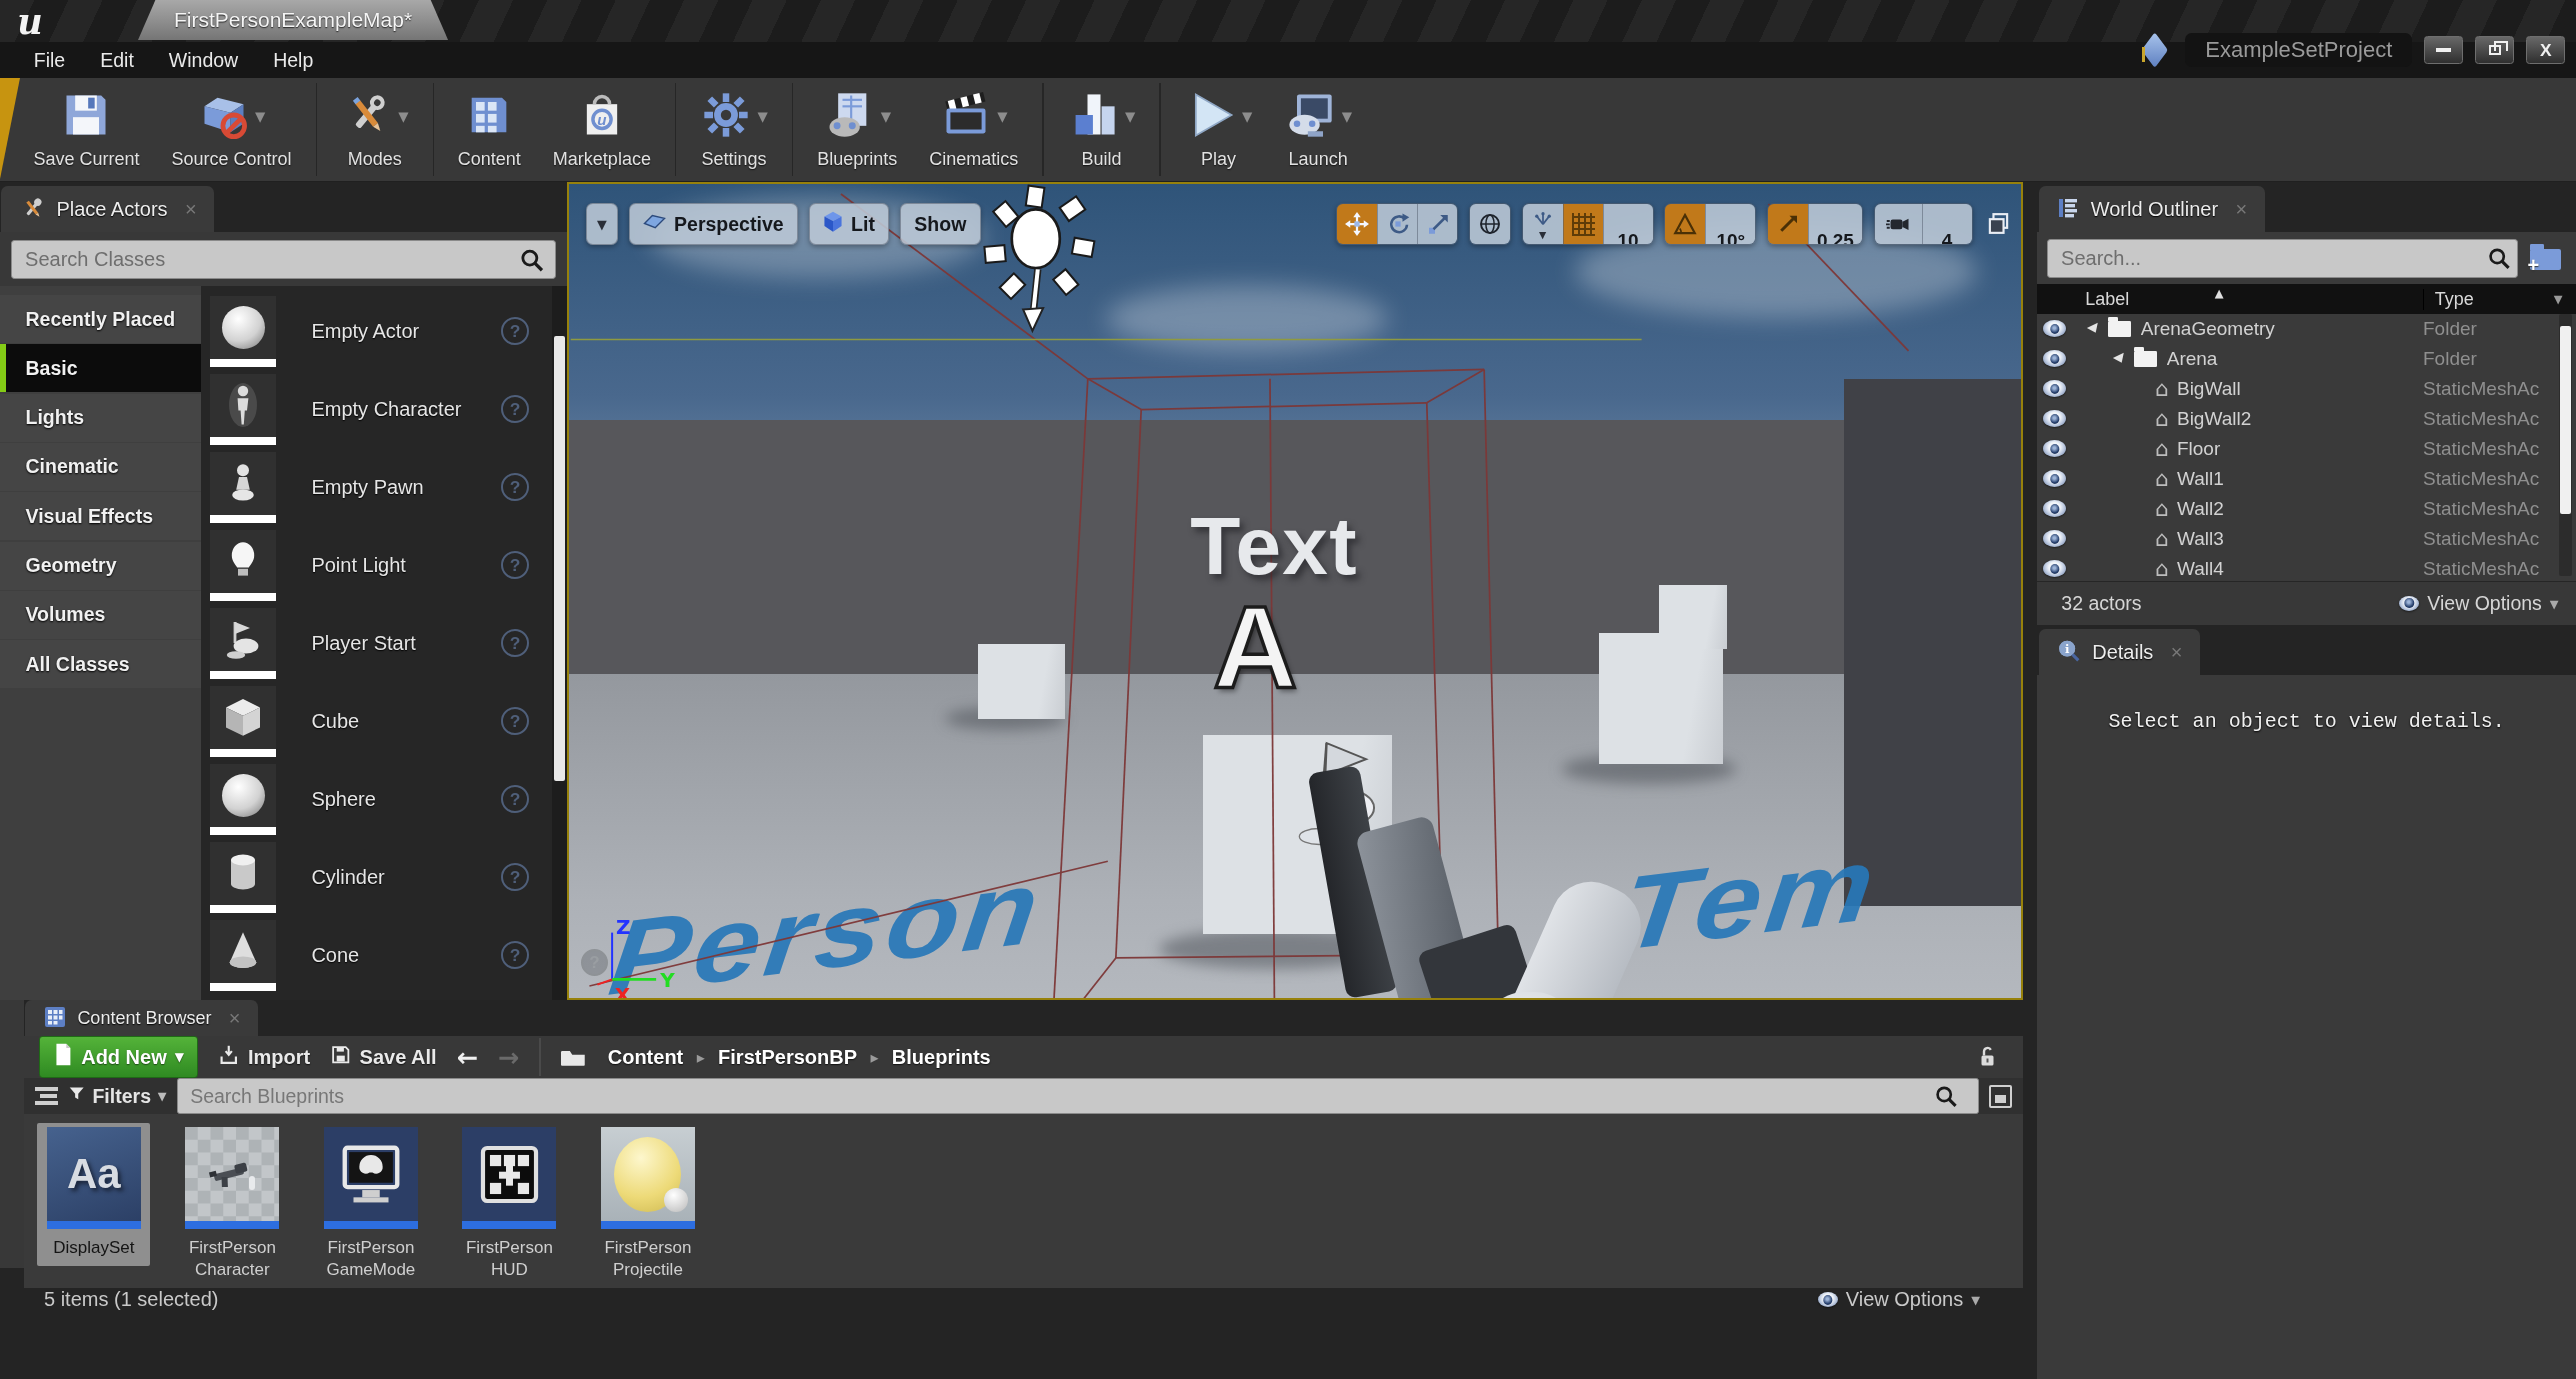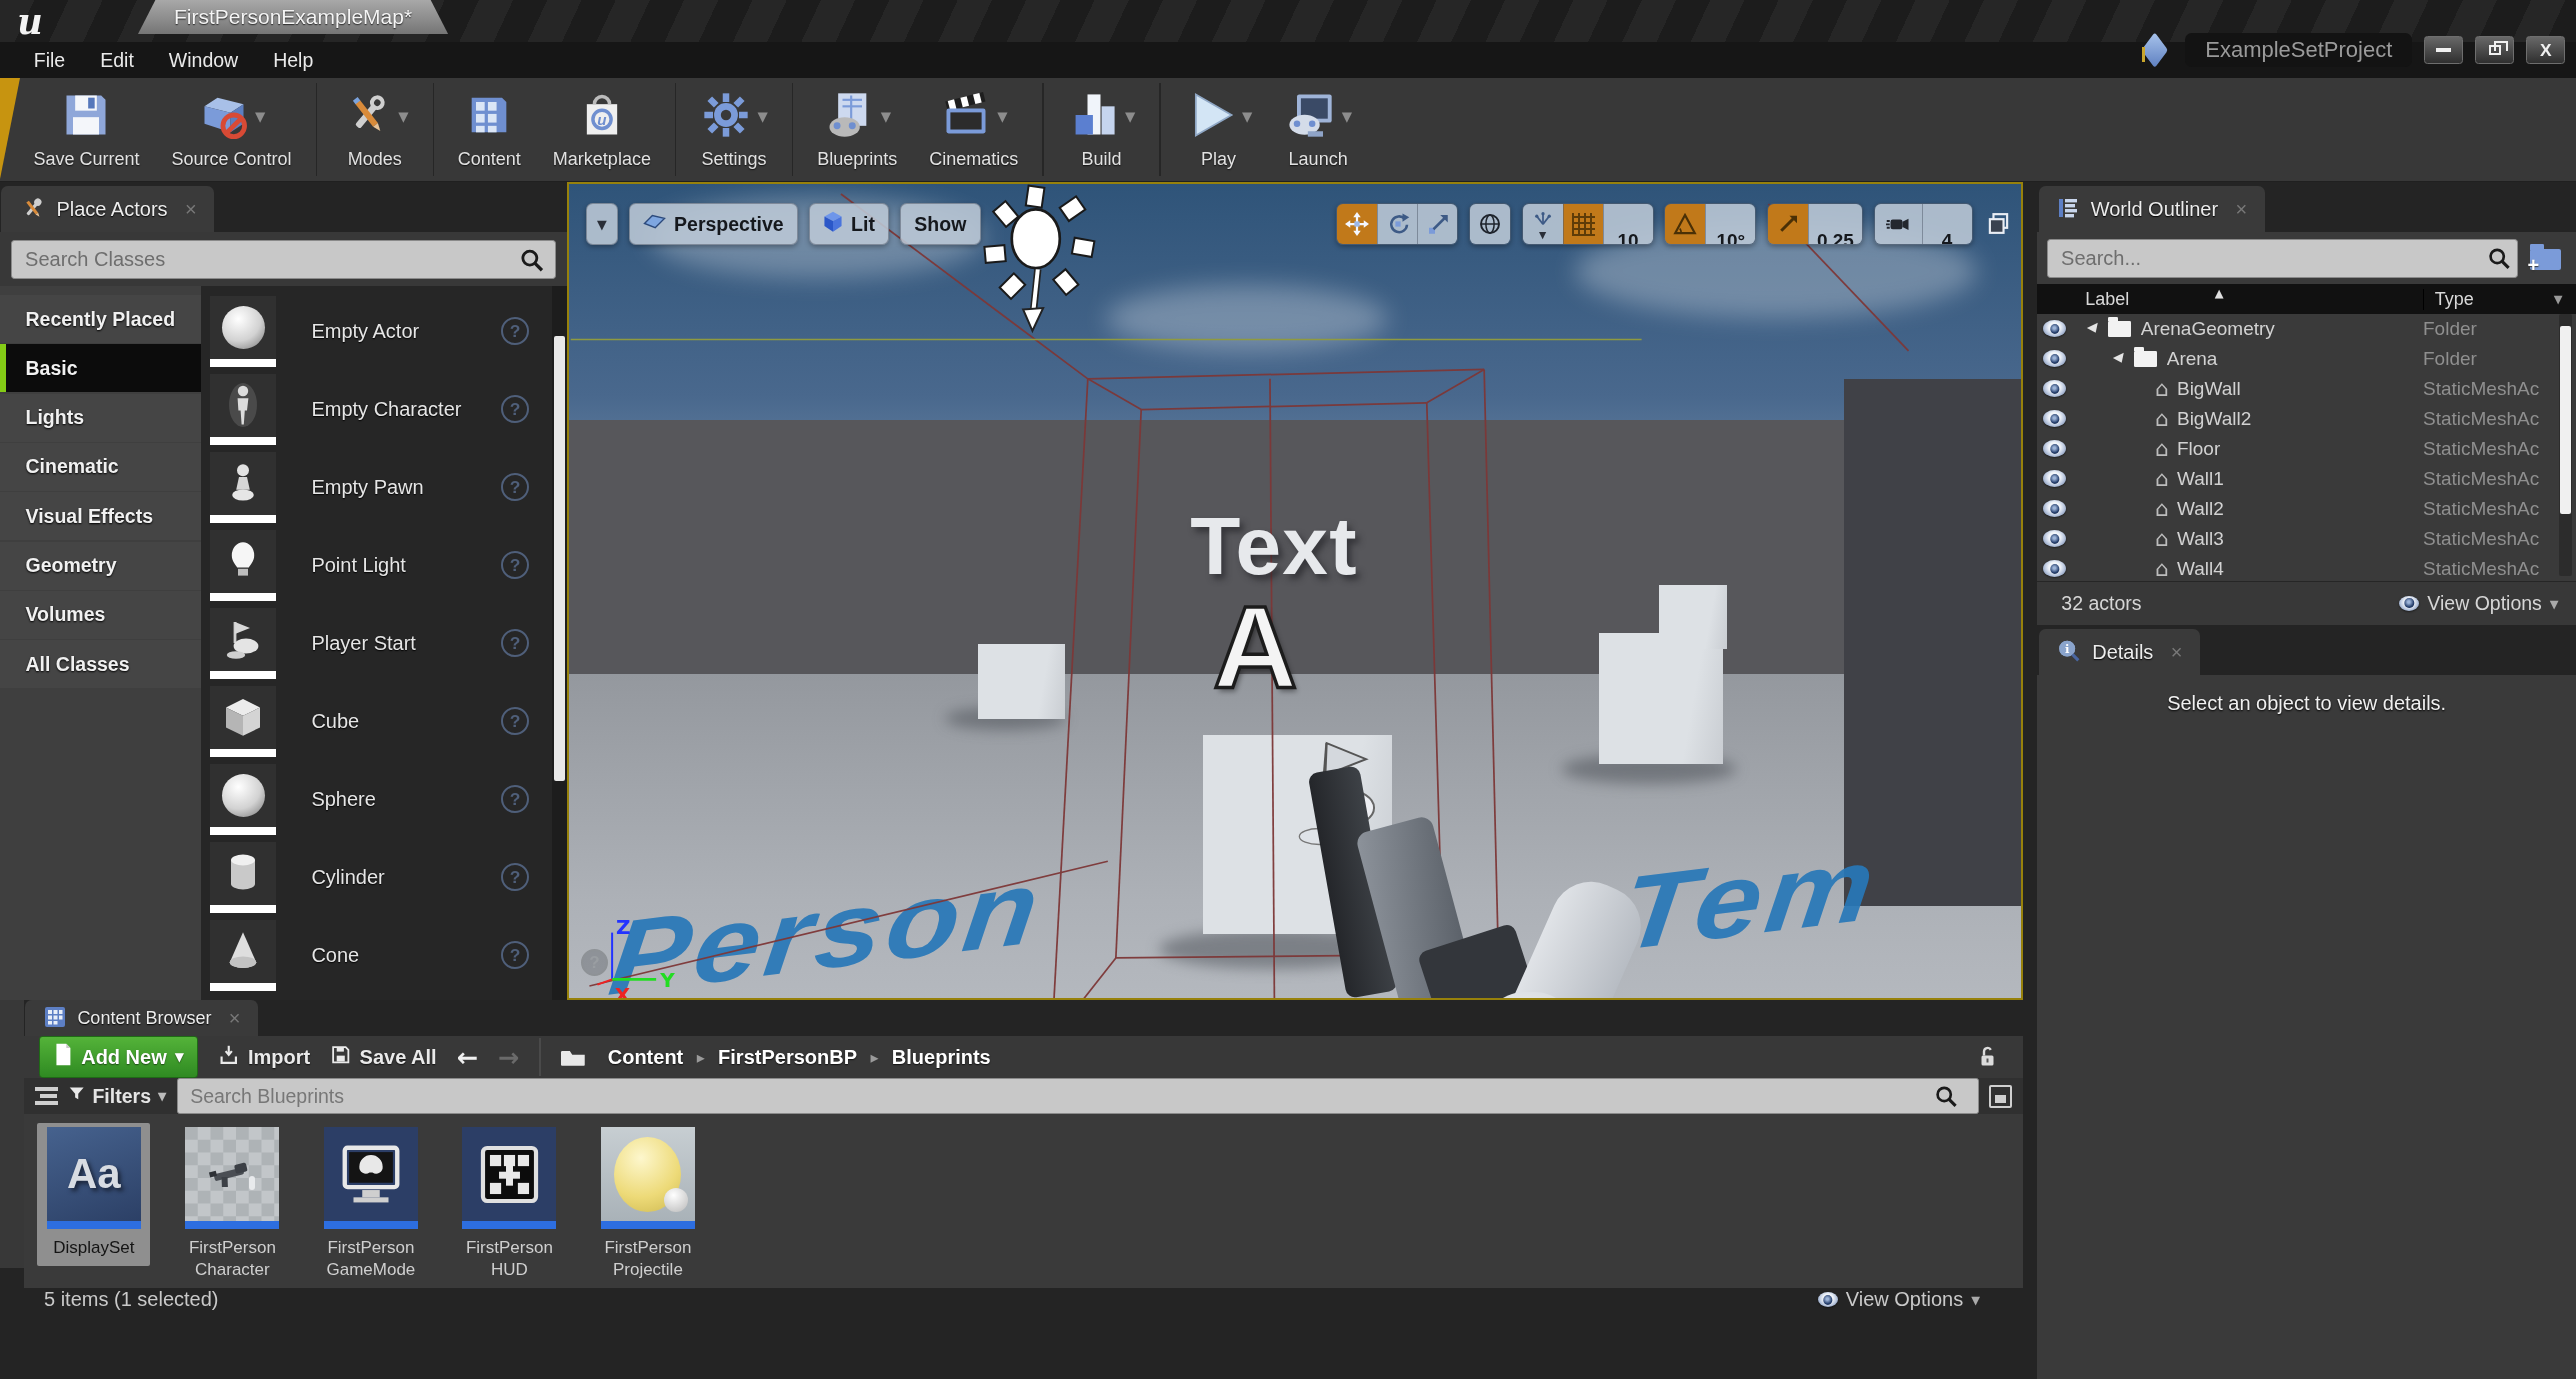--- a/index.html
+++ b/index.html
@@ -7,21 +7,21 @@
     font-family:"Liberation Sans", sans-serif; -webkit-font-smoothing:antialiased; }
   .dj { font-family:"DejaVu Sans", sans-serif; }
   .sh { text-shadow:0 1.3px 2px rgba(0,0,0,.75); }
 
   
   .titlebar { position:relative; height:42px;
     background:repeating-linear-gradient(115deg,#262626 0 31px,#1c1c1c 31px 62px);
     display:flex; align-items:flex-start; }
   .ue-logo { width:60px; height:42px; display:flex; align-items:center; justify-content:center;
     color:#f2f2f2; font-family:"DejaVu Serif", serif; font-style:italic; font-size:35px; font-weight:bold; }
-  .level-tab { margin-left:78px; height:34px; min-width:263px; padding:4px 36px;
+  .level-tab { margin-left:78px; height:40px; min-width:263px; padding:4px 36px;
     background:linear-gradient(#a8a8a8,#8d8d8d 55%,#757575);
     clip-path:polygon(17.4px 0, calc(100% - 17.4px) 0, 100% 100%, 0 100%);
     display:flex; align-items:center; justify-content:flex-end;
     color:#f5f5f5; font-size:21px; text-shadow:0 1.3px 1.3px #222; }
   .tb-right { position:absolute; right:10.7px; top:4px; display:flex; align-items:center; gap:12px;margin-top:29px; }
   .cap-icon { width:35px; height:29.5px; position:relative; }
   .cap-icon .diamond { position:absolute; left:5.4px; top:4px; width:21.5px; height:21.5px;
     background:linear-gradient(135deg,#a9c4ec,#5d7fc0); transform:rotate(45deg) skew(8deg,8deg); border-radius:2.7px; }
   .cap-icon .tassel { position:absolute; left:4px; top:12px; width:2.7px; height:14.8px; background:#c9a62c; }
   .proj-pill { background:#131313; border-radius:6.7px; padding:4px 20px; color:#9a9a9a; font-size:22px; }
@@ -174,21 +174,21 @@
   .ind1 { padding-left:16px; } .ind2 { padding-left:42px; } .ind3 { padding-left:83px; }
   .ol-label { white-space:nowrap; overflow:hidden; flex:1; }
   .ol-type { width:153px; color:#8f8f8f; white-space:nowrap; overflow:hidden; flex:0 0 auto; }
   .ol-scroll { position:absolute; right:4px; top:0; bottom:5.4px; width:13.4px; background:#2c2c2c; border-radius:2px; }
   .ol-sthumb { position:absolute; left:1.3px; right:1.3px; top:12px; height:188px; background:#f0f0f0; border-radius:2px; }
   .ol-footer { height:44px; background:#383838; border-top:1.3px solid #262626; display:flex; align-items:center;
     color:#d6d6d6; font-size:19.5px; }
   .ol-footer .count { padding-left:24px; }
   .viewopts { margin-left:auto; display:flex; align-items:center; gap:8px; padding-right:17.4px; }
   .details { flex:1; display:flex; flex-direction:column; background:#3a3a3a; }
-  .dmsg { margin-top:17px; text-align:center; color:#f0f0f0; font-size:20px; text-shadow:0 1.3px 2px #000; }
+  .dmsg { margin-top:35px; text-align:center; color:#f0f0f0; font-size:20px; text-shadow:0 1.3px 2px #000;font-family:Liberation Mono, monospace; }
 
   
   .cb { position:relative; width:2023px; height:268px; background:#383838; display:flex; flex-direction:column;padding-left:24px; }
   .cb-toolbar { height:59px; display:flex; align-items:center; padding:0 14.8px; gap:20px; }
   .addnew { height:42px; display:flex; align-items:center; gap:8px; padding:0 13.4px;
     background:linear-gradient(#54b339,#2f8a22); border:1.3px solid #1f6a16; border-radius:3.4px;
     color:#fff; font-size:20px; font-weight:bold; text-shadow:0 1.3px 1.3px rgba(0,0,0,.5); }
   .cb-act { display:flex; align-items:center; gap:8px; color:#eaeaea; font-size:20px; font-weight:bold;
     text-shadow:0 1.3px 1.3px #111; }
   .navarrow { font-size:25.5px; font-weight:bold; color:#f0f0f0; }

